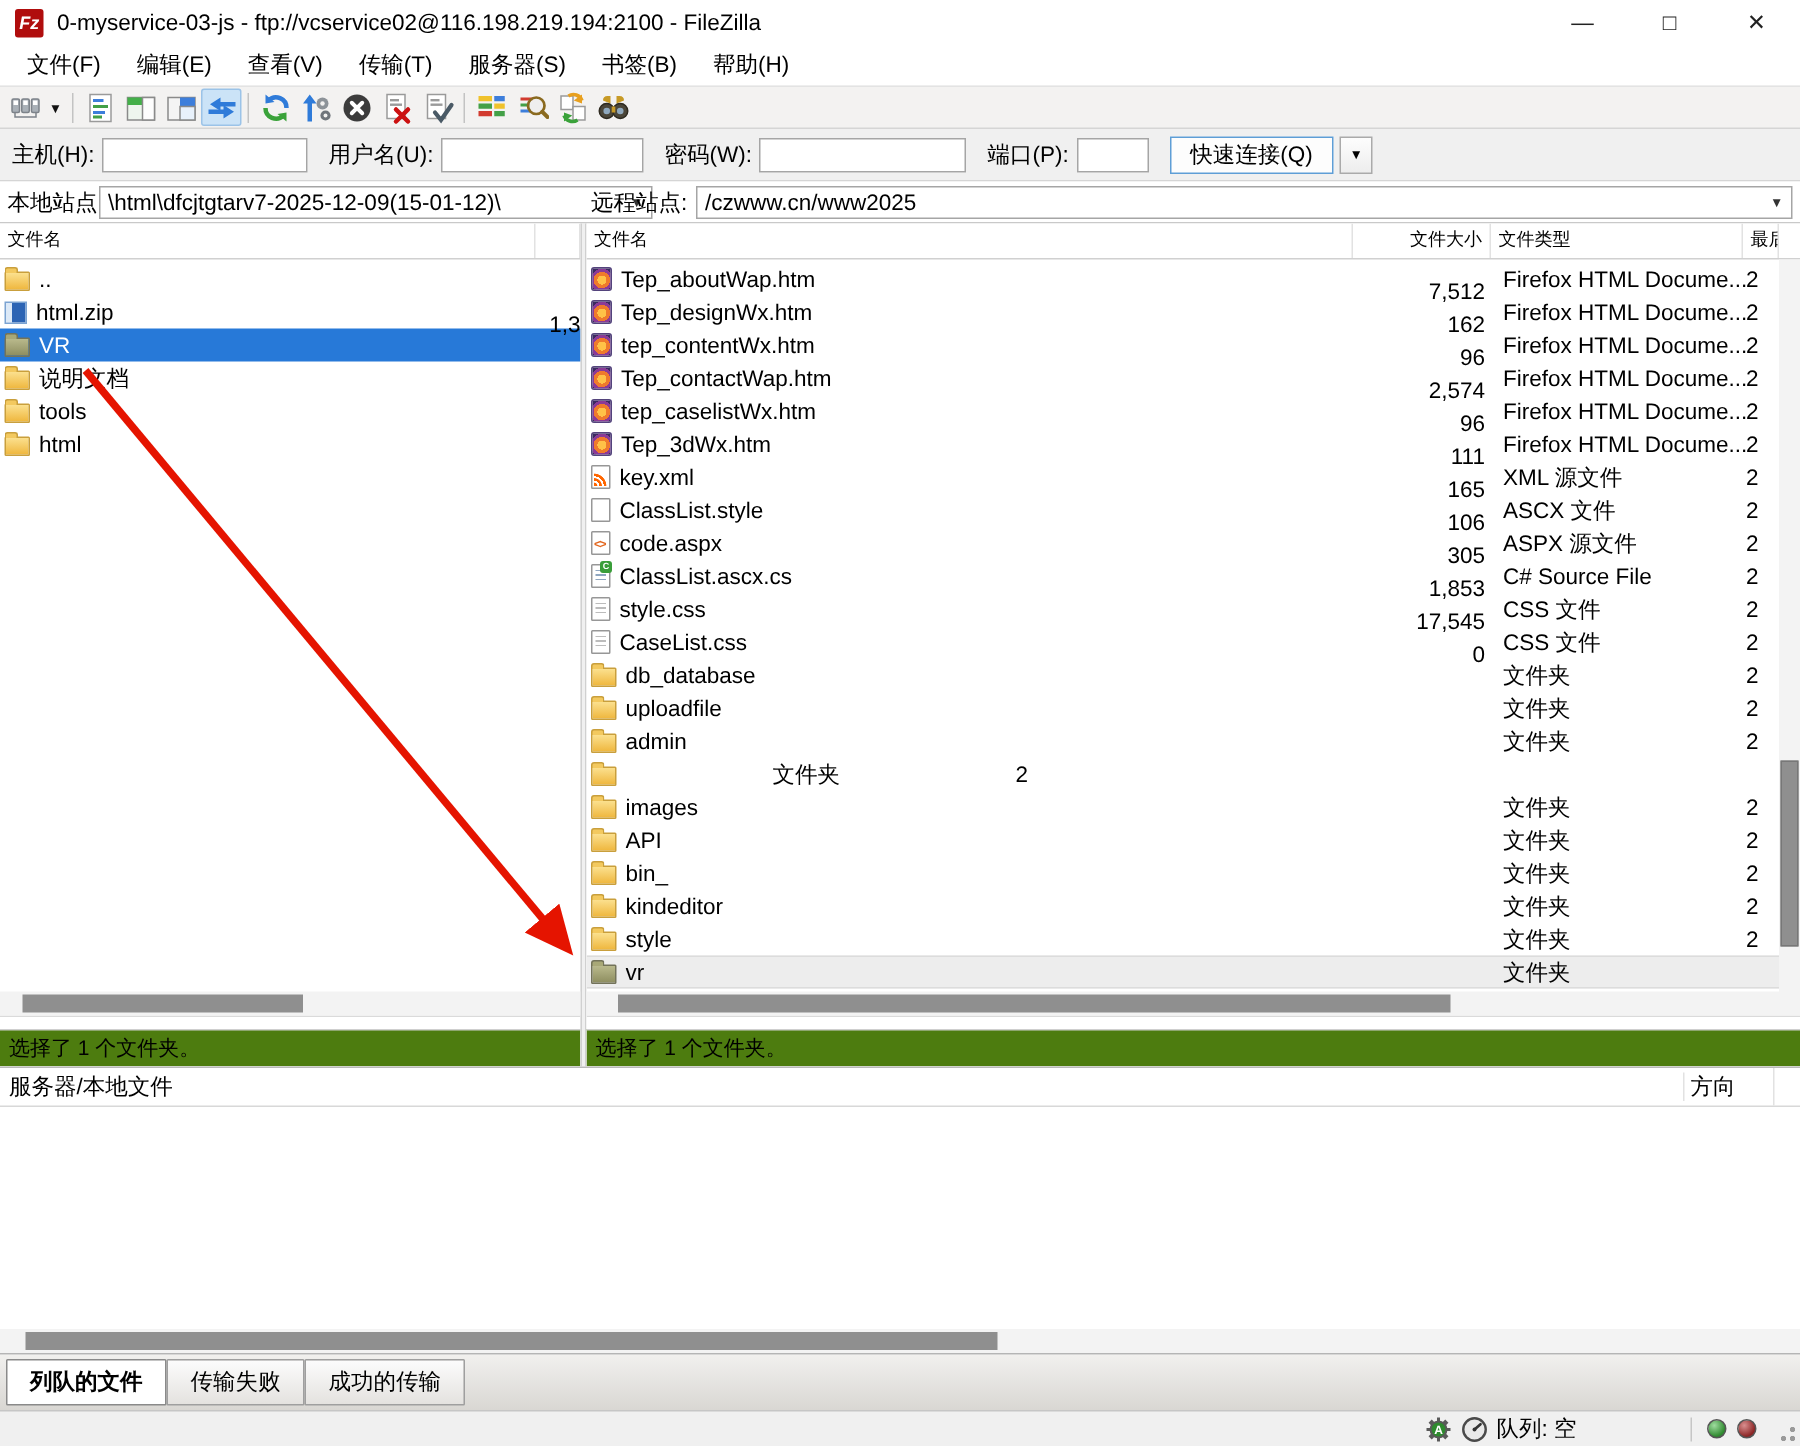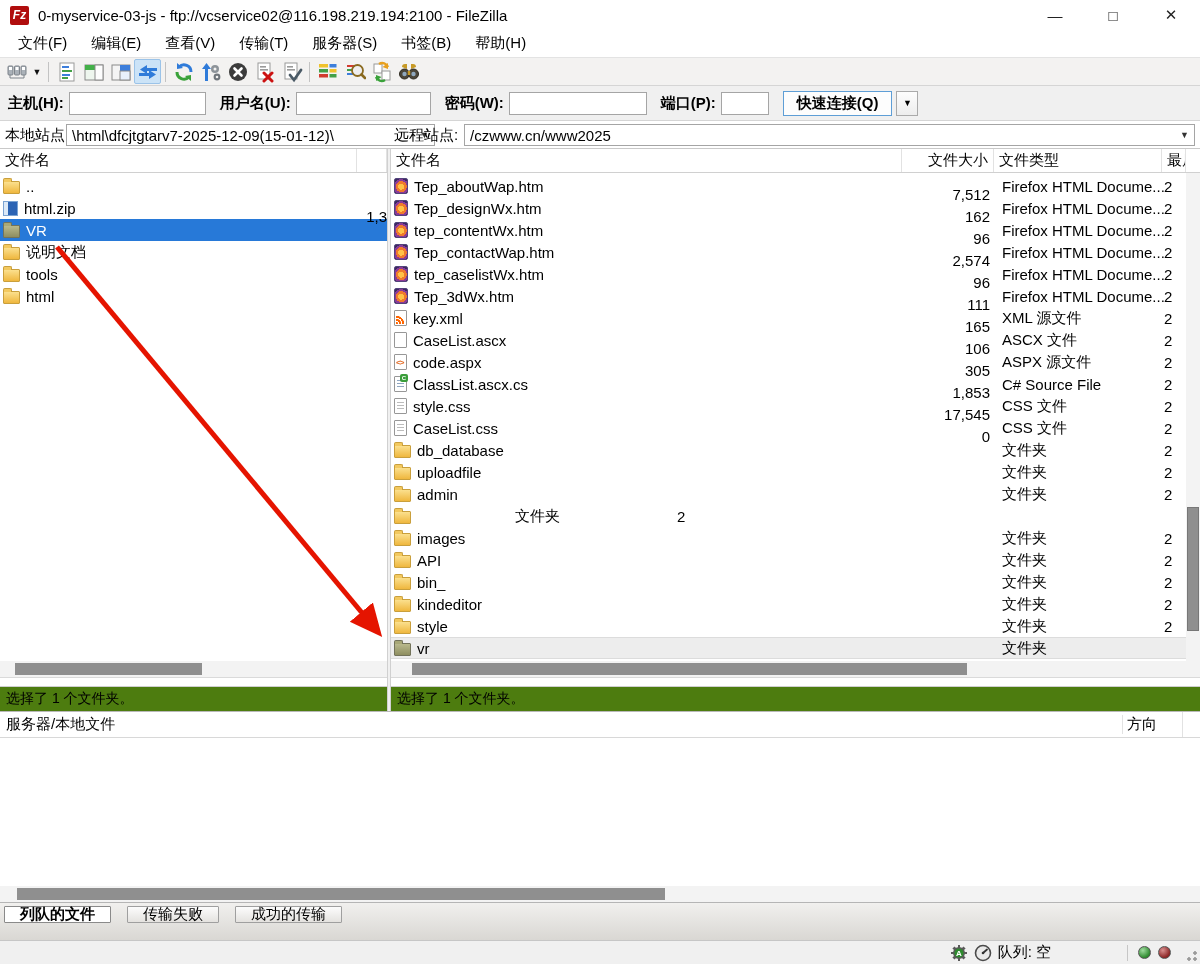--- a/index.html
+++ b/index.html
@@ -23,42 +23,42 @@
   #toolbar { height:29px; background:#f3f2f1; border-top:1px solid #e3e3e3; border-bottom:1px solid #d5d5d5;
     display:flex; align-items:center; padding-left:3px; }
   .tbtn { width:27px; height:25px; display:flex; align-items:center; justify-content:center;
     background:transparent; border:1px solid transparent; border-radius:2px; }
   .tbtn.active { background:#cbe3f7; border-color:#9bc3e8; }
   .tbtn svg { display:block; }
   .tdrop { width:14px; height:25px; display:flex; align-items:center; justify-content:center; font-size:9px; color:#111; }
   .tsep { width:1px; height:20px; background:#c3c3c3; margin:0 4px; }
   
   #quickconnect { height:35px; background:#f0f0f0; border-bottom:1px solid #d5d5d5;
-    display:flex; align-items:center; padding-left:8px; white-space:nowrap;font-weight:bold; }
+    display:flex; align-items:center; padding-left:8px; white-space:nowrap; }
   .qc-label { margin-right:5px; }
   .qc-input { height:23px; border:1px solid #a5a5a5; background:#fff; font:inherit; padding:0 4px; margin-right:14px; }
   .qc-host { width:137px; } .qc-user { width:135px; } .qc-pass { width:138px; } .qc-port { width:48px; }
   .qc-btn { height:25px; border:1px solid #5e9ed6; background:#fdfdfd; font:inherit; padding:0 13px; margin-right:4px; }
   .qc-dd { width:22px; height:25px; border:1px solid #aaa; background:linear-gradient(#fdfdfd,#ededed);
     display:flex; align-items:center; justify-content:center; font-size:9px; }
   
   #pathbar { height:28px; position:relative; background:#fff; border-bottom:1px solid #c9c9c9; }
   #pathbar .plabel { position:absolute; top:5px; }
   .combo { position:absolute; top:3px; height:22px; border:1px solid #a5a5a5; background:#fff;
     display:flex; align-items:center; padding:0 5px; overflow:hidden; white-space:nowrap; }
   .combo .chev { margin-left:auto; font-size:9px; color:#333; padding-left:6px; }
   #lbl-local { left:5px; } #combo-local { left:66px; width:369px; }
   #lbl-remote { left:394px; } #combo-remote { left:464px; width:731px; }
   
   #main { position:absolute; top:149px; left:0; width:1200px; height:562px; display:flex; }
   .pane { display:flex; flex-direction:column; background:#fff; overflow:hidden; }
   #local-pane { width:387px; }
   #sash { width:4px; background:#f0f0f0; border-left:1px solid #d0d0d0; border-right:1px solid #d0d0d0; flex:none; }
   #remote-pane { flex:1; position:relative; }
-  .pane-header { height:24px; display:flex; border-bottom:1px solid #d0d0d0; flex:none; font-size:15px;font-family:Liberation Mono, monospace; }
+  .pane-header { height:24px; display:flex; border-bottom:1px solid #d0d0d0; flex:none; font-size:12px;font-family:Liberation Mono, monospace; }
   .hcell { padding:2px 5px; border-right:1px solid #e2e2e2; white-space:nowrap; overflow:hidden; }
   .hname { flex:1; } .hsize { width:92px; text-align:right; } .htype { width:168px; }
   .hmod { width:24px; } .hcorner { width:14px; border-right:none; }
   .lhname { flex:1; } .lhsize { width:30px; }
   .list { flex:1; padding-top:2px; overflow:hidden; position:relative; }
   .row { height:22px; display:flex; align-items:center; padding-left:3px; white-space:nowrap; }
   .row .nm { flex:1; overflow:hidden; }
   .row .sz { width:92px; text-align:right; padding-right:6px; flex:none;margin-top:16px; }
   .row .tp { width:168px; padding-left:6px; flex:none; overflow:hidden; }
   .row .md { width:22px; flex:none; overflow:hidden; color:#000; }
@@ -78,21 +78,21 @@
     border-top:1px solid #b9b9b9; display:flex; flex-direction:column; }
   #queue-header { height:26px; display:flex; border-bottom:1px solid #d8d8d8; align-items:center; flex:none; }
   #queue-header .qh1 { padding:0 6px; flex:1; }
   #queue-header .qh2 { width:60px; text-align:left; border-left:1px solid #e2e2e2; padding:0 4px; }
   #queue-header .qh3 { width:18px; border-left:1px solid #e2e2e2; height:100%; }
   #queue-body { flex:1; }
   #queue-scroll { height:16px; background:#f3f3f3; position:relative; flex:none; }
   
   #tabbar { position:absolute; top:902px; left:0; width:1200px; height:38px;
     background:linear-gradient(#f1f0ee,#d9d7d3); border-top:1px solid #b5b5b5; display:flex; align-items:flex-start; padding:3px 0 0 4px; }
-  .tab { height:17px; padding:0 15px; display:flex; align-items:center; margin-right:16px;
+  .tab { height:31px; padding:0 15px; display:flex; align-items:center; margin-right:0;
     background:linear-gradient(#fcfcfc,#e4e2df); border:1px solid #9f9f9f; border-radius:1px; font-size:15px; }
   .tab.active { background:#fff; font-weight:bold; border-color:#8a8a8a; }
   
   #statusbar { position:absolute; top:940px; left:0; width:1200px; height:24px; background:#f0f0f0;
     border-top:1px solid #c6c6c6; display:flex; align-items:center; }
   #sb-right { margin-left:auto; display:flex; align-items:center; }
   .sb-icon { margin-right:6px; display:flex; }
   #sb-queue-text { margin-right:76px; }
   .sb-sep { width:1px; height:16px; background:#c6c6c6; margin-right:10px; }
   .led { width:13px; height:13px; border-radius:50%; margin-right:7px; border:1px solid #555; }
@@ -446,21 +446,21 @@
         <div class="row">
           <span class="icn xml"></span>
           <span class="nm">key.xml</span>
           <span class="sz">165</span>
           <span class="tp">XML 源文件</span>
           <span class="md">2</span>
         </div>
 
         <div class="row">
           <span class="icn page"></span>
-          <span class="nm">CaseList.ascx</span>
+          <span class="nm">ClassList.style</span>
           <span class="sz">106</span>
           <span class="tp">ASCX 文件</span>
           <span class="md">2</span>
         </div>
 
         <div class="row">
           <span class="icn aspx"></span>
           <span class="nm">code.aspx</span>
           <span class="sz">305</span>
           <span class="tp">ASPX 源文件</span>

